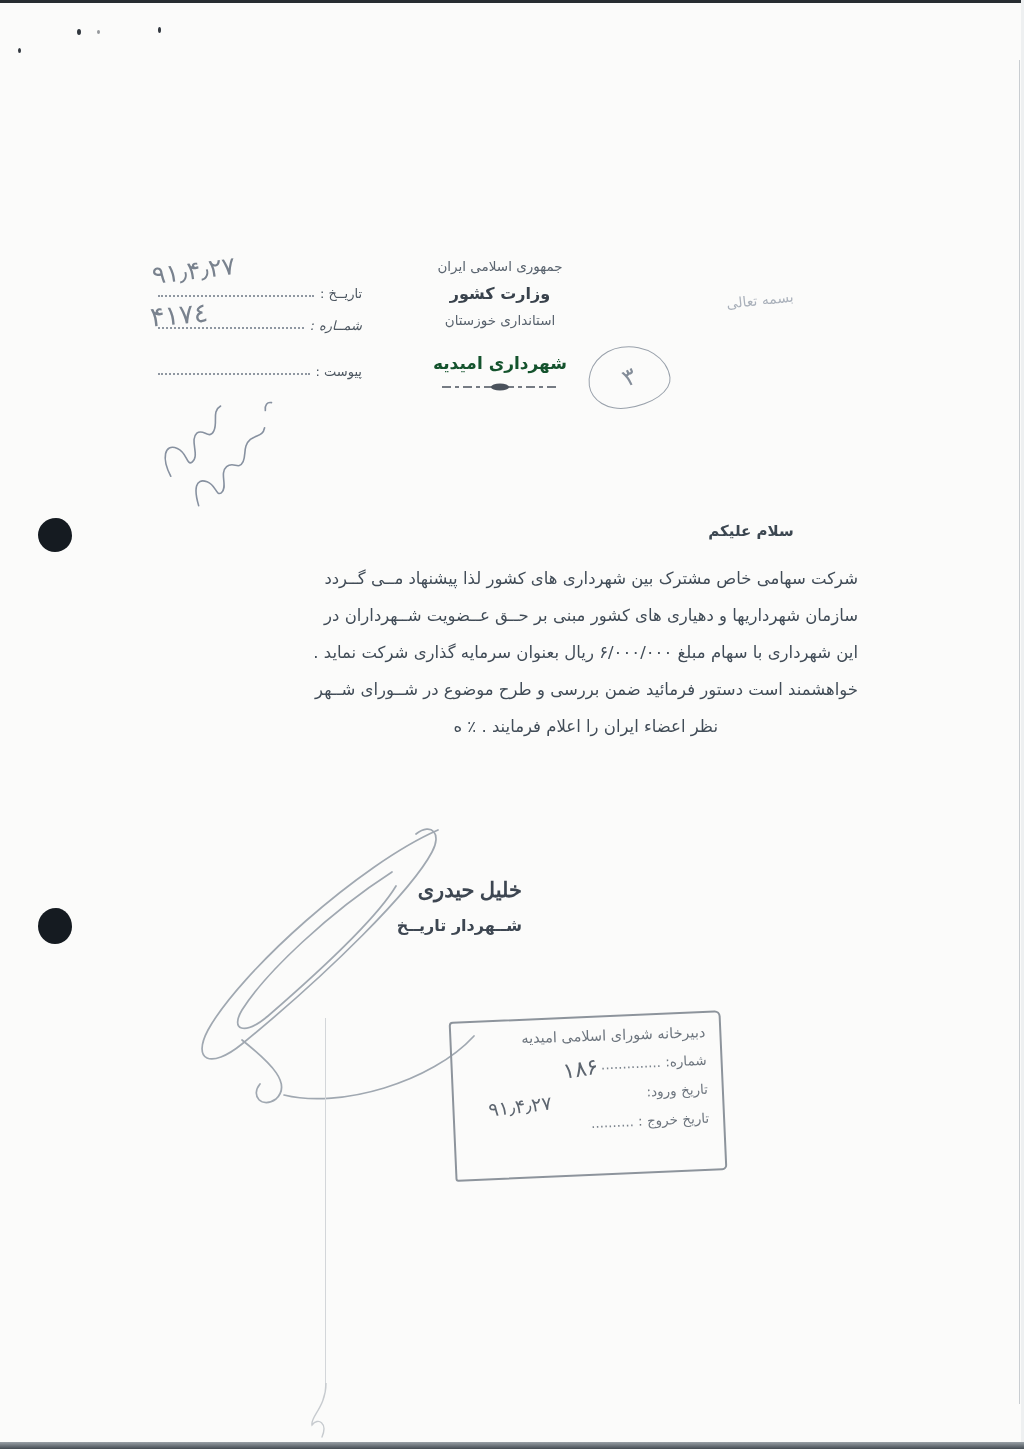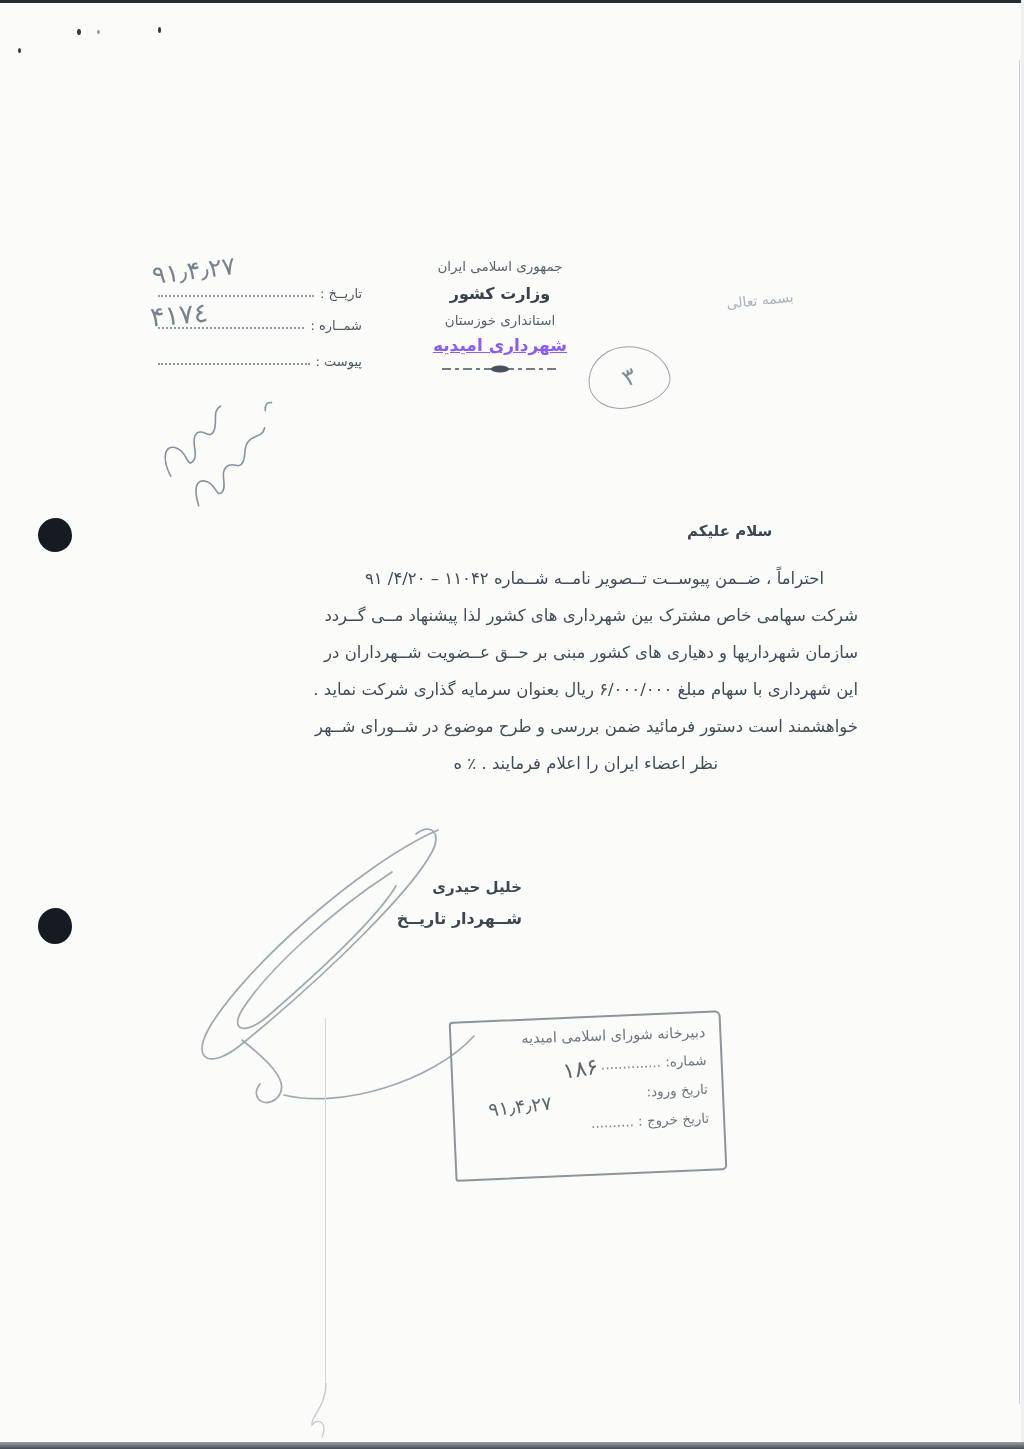--- a/index.html
+++ b/index.html
@@ -16,57 +16,57 @@
   .scan-right-shade{position:absolute;top:0;bottom:0;right:0;width:3px;background:#eef0f1;}
   .speck{position:absolute;background:#32383f;border-radius:50%;}
   
   .hole{position:absolute;left:38px;width:34px;height:34px;background:#151b21;
     border-radius:53% 47% 50% 50%/50% 52% 48% 50%;}
   
   .letterhead{position:absolute;left:405px;top:258px;width:190px;text-align:center;}
   .lh-country{font-size:13.5px;color:#59636e;}
   .lh-ministry{font-size:16px;font-weight:bold;color:#39424c;margin-top:10px;}
   .lh-governorate{font-size:13.5px;color:#59636e;margin-top:9px;}
-  .lh-municipality{font-size:17px;font-weight:bold;color:#8b5cf6;margin-top:7px;text-decoration:underline;}
+  .lh-municipality{font-size:17px;font-weight:bold;color:#14532d;margin-top:25px;}
   .lh-ornament{margin-top:4px;}
   
   .besmele{position:absolute;left:695px;top:292px;width:130px;text-align:center;
     color:#aab1bb;font-size:14px;transform:rotate(-6deg);}
   
   .meta{position:absolute;left:150px;top:286px;width:212px;direction:rtl;
     font-size:13px;color:#4c5660;}
   .meta-row{display:flex;align-items:flex-end;}
   .meta-row.r1{margin-bottom:17px;}
-  .meta-row.r2{margin-bottom:21px;}
+  .meta-row.r2{margin-bottom:31px;font-style:italic;}
   .meta-label{white-space:nowrap;}
   .dotline{flex:1;border-bottom:2px dotted #8f97a1;height:2px;margin:0 6px 4px 8px;}
   .hw{position:absolute;color:#79828e;direction:ltr;white-space:nowrap;}
   .hw-date{left:152px;top:256px;font-size:25px;transform:rotate(-7deg);letter-spacing:2px;}
   .hw-number{left:150px;top:299px;font-size:27px;transform:rotate(-5deg);letter-spacing:3px;}
   
   .circle3{position:absolute;left:588px;top:346px;width:80px;height:60px;
     border:1.6px solid #99a1ab;transform:rotate(-8deg);
     border-radius:46% 54% 58% 42%/55% 60% 40% 45%;
     display:flex;align-items:center;justify-content:center;}
   .circle3 span{font-size:24px;color:#848d99;transform:rotate(-18deg);}
   
   .scribble{position:absolute;left:118px;top:362px;}
   
   .title{position:absolute;left:330px;top:456px;width:430px;text-align:center;
     font-size:19px;font-weight:bold;color:#39424c;direction:rtl;}
-  .greeting{position:absolute;left:687px;top:522px;width:128px;text-align:left;
+  .greeting{position:absolute;left:687px;top:522px;width:128px;text-align:center;
     direction:rtl;font-size:15px;font-weight:bold;color:#3c4751;}
   .body{position:absolute;left:163px;top:560px;width:695px;direction:rtl;
     text-align:right;font-size:16.5px;line-height:37px;color:#414c57;}
   .body .l-first{padding-right:34px;}
   .body .l-last{padding-right:140px;}
   
   .sig-text{position:absolute;left:300px;top:878px;width:222px;direction:rtl;
     text-align:right;color:#3d4651;}
-  .sig-name{font-size:15px;font-weight:bold;letter-spacing:1px;}
+  .sig-name{font-size:21px;font-weight:bold;letter-spacing:1px;font-family:Liberation Serif, serif;}
   .sig-role{font-size:16px;font-weight:bold;margin-top:13px;letter-spacing:.5px;}
   .sig-svg{position:absolute;left:180px;top:812px;}
   
   .stamp{position:absolute;left:452px;top:1016px;width:272px;height:160px;
     transform:rotate(-2.5deg);border:2px solid #8d949c;border-radius:4px 6px 5px 3px;
     box-sizing:border-box;padding:10px 14px 0 10px;direction:rtl;color:#6d757e;
     background:rgba(255,255,255,0);}
   .stamp-l1{font-size:14.5px;transform:rotate(.6deg);}
   .stamp-row{margin-top:13px;font-size:13.5px;white-space:nowrap;}
   .stamp-dots{letter-spacing:1px;color:#7b838c;}
@@ -136,21 +136,20 @@
         <path d="M34,102 c10,-14 20,-20 24,-8 c3,9 -6,16 0,18 c9,2 14,-14 24,-12 c9,2 4,12 14,10 c8,-2 12,-10 22,-8 c8,2 10,8 18,4"></path>
         <path d="M150,96 c4,-4 8,-4 10,0"></path>
       </g>
     </svg>
   </div>
 
 
   <div class="greeting">سلام علیکم</div>
 
   <div class="body">
-    <div class="l-first">احتراماً ، ضــمن پیوســت تــصویر نامــه شــماره ۱۱۰۴۲ – ۴/۲۰/ ۹۱</div>
     <div>شرکت سهامی خاص مشترک بین شهرداری های کشور لذا پیشنهاد مــی گــردد</div>
     <div>سازمان شهرداریها و دهیاری های  کشور مبنی بر حــق عــضویت شــهرداران در</div>
     <div>این شهرداری با سهام مبلغ ۶/۰۰۰/۰۰۰ ریال بعنوان سرمایه گذاری شرکت نماید .</div>
     <div>خواهشمند است دستور فرمائید ضمن بررسی و طرح موضوع در شــورای  شــهر</div>
     <div class="l-last">نظر اعضاء ایران را اعلام فرمایند . ٪ ه</div>
   </div>
 
   <div class="sig-svg">
     <svg width="300" height="295" viewBox="0 0 300 295">
       <g fill="none" stroke="#a0a8b1" stroke-width="1.7" stroke-linecap="round">

